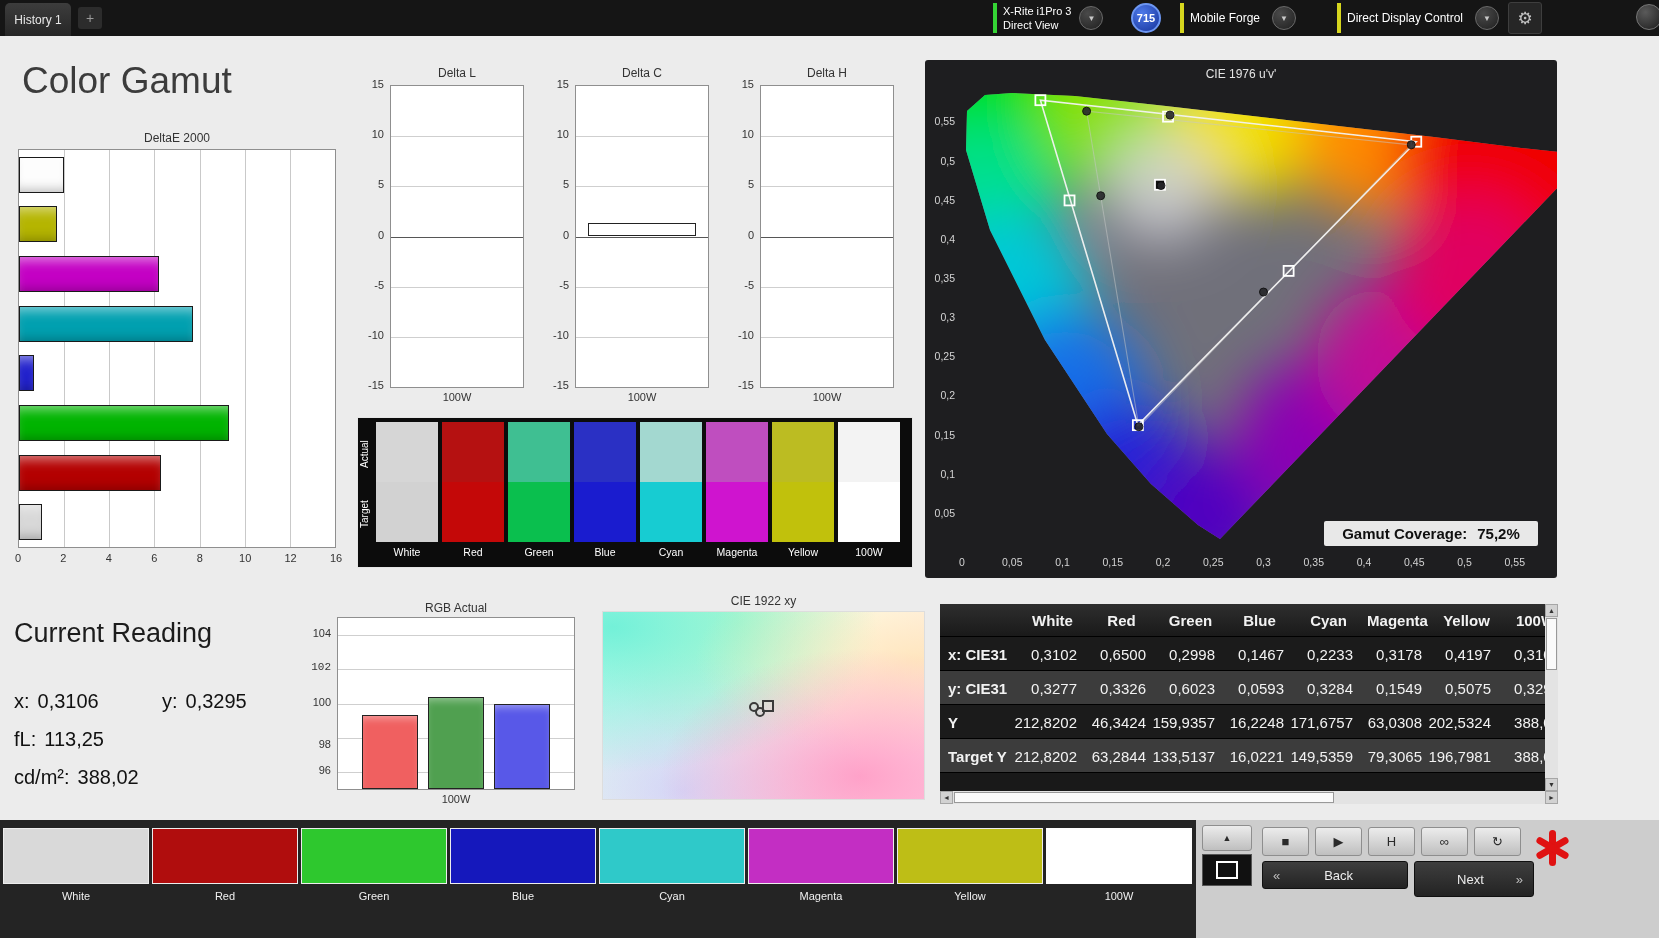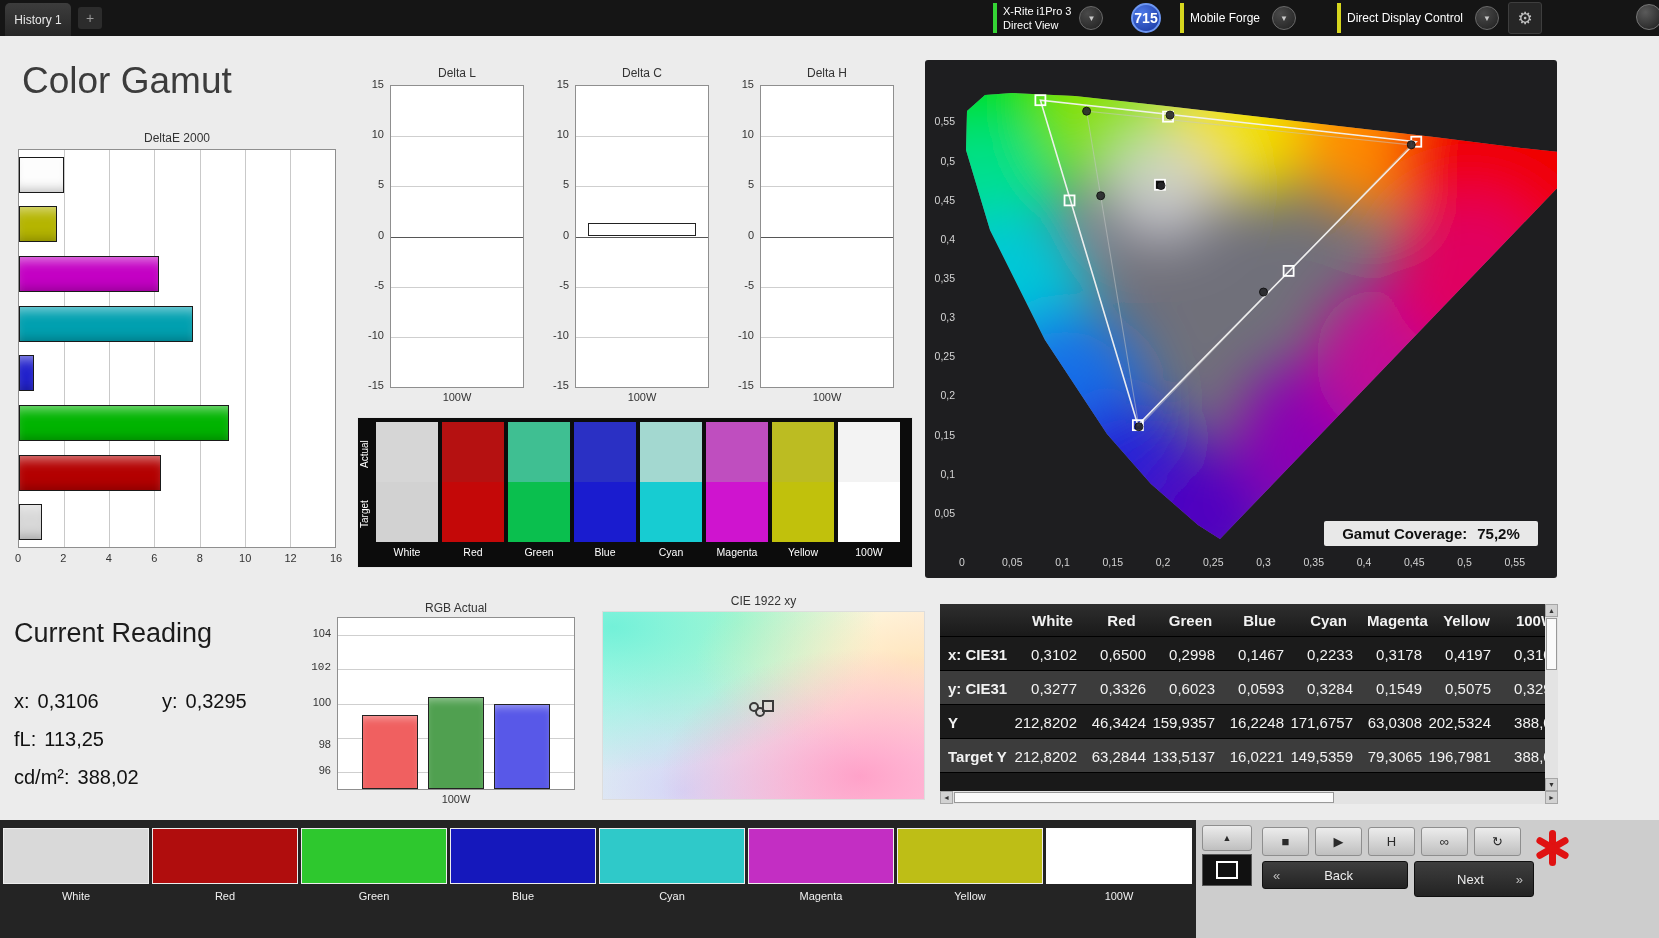--- a/index.html
+++ b/index.html
@@ -13,21 +13,21 @@
   #add-tab{position:absolute;left:78px;top:7px;width:24px;height:22px;background:#2c2c2c;border-radius:3px;
     color:#9a9a9a;font-size:14px;display:flex;align-items:center;justify-content:center}
   .tb-group{position:absolute;top:2px;height:32px;display:flex;align-items:center}
   .accent{width:4px;height:30px;margin-right:6px}
   .tb-text{color:#fff;font-size:11px;line-height:1.3}
   .tb-label{color:#fff;font-size:12px;margin-right:4px}
   .dd-circle{width:22px;height:22px;border-radius:50%;background:radial-gradient(circle at 35% 30%,#4a4a4a,#1f1f1f);
     border:1px solid #6a6a6a;color:#c8c8c8;font-size:8px;display:flex;align-items:center;justify-content:center;margin-left:8px}
   #meter-badge{position:absolute;left:1131px;top:3px;width:30px;height:30px;border-radius:50%;
     background:radial-gradient(circle at 35% 30%,#4d79e8,#16339c);border:2px solid #6d97f2;box-sizing:border-box;
-    color:#fff;font-size:14px;font-weight:bold;display:flex;align-items:center;justify-content:center}
+    color:#fff;font-size:11px;font-weight:bold;display:flex;align-items:center;justify-content:center}
   #gear-btn{position:absolute;left:1508px;top:2px;width:34px;height:32px;background:#262626;border:1px solid #3e3e3e;
     border-radius:3px;color:#c2c2c2;font-size:17px;display:flex;align-items:center;justify-content:center;box-sizing:border-box}
   #corner-btn{position:absolute;left:1636px;top:4px;width:26px;height:26px;border-radius:50%;
     background:radial-gradient(circle at 35% 30%,#5a5a5a,#1c1c1c);border:1px solid #777;box-sizing:border-box}
 
   
   #page-title{position:absolute;left:22px;top:60px;font-size:37px;color:#3c3c3c}
   .chart-title{position:absolute;font-size:12px;color:#333;text-align:center}
   #cr-heading{position:absolute;left:14px;top:618px;font-size:27px;color:#1c1c1c}
   .cr-line{position:absolute;font-size:20px;color:#111;display:flex;gap:8px}
@@ -290,20 +290,21 @@
       </div>
       <div class="sw-col">
         <div class="sw-half" style="background: rgb(243, 243, 243);"></div>
         <div class="sw-half" style="background: rgb(255, 255, 255);"></div>
         <div class="sw-label">100W</div>
       </div>
     </div>
 </div>
 
 <div id="cie76-panel">
+  <div id="cie76-title">CIE 1976 u'v'</div>
   <svg id="cie76-svg" width="632" height="518">
     <defs>
       <clipPath id="locusClip">
         <path d="M295,479 273,465 226,424 182,374 120,280 65,170 41,90 42,51 60,35 87,33 150,36 241,46 370,61 509,77 596,88 664,95 Z"></path>
       </clipPath>
       <filter id="blurF" x="-50%" y="-50%" width="200%" height="200%">
           <feGaussianBlur stdDeviation="28"></feGaussianBlur>
         </filter>
     </defs>
     <g clip-path="url(#locusClip)">

